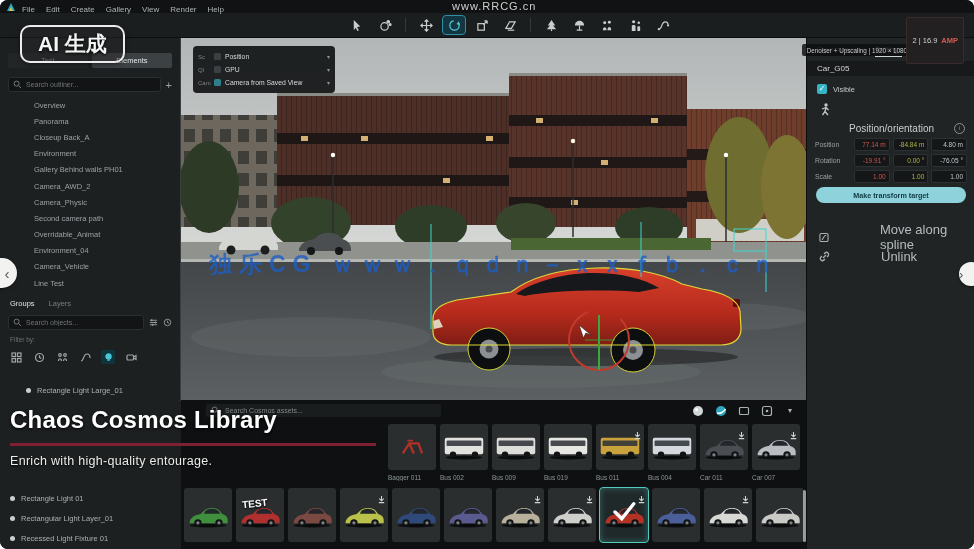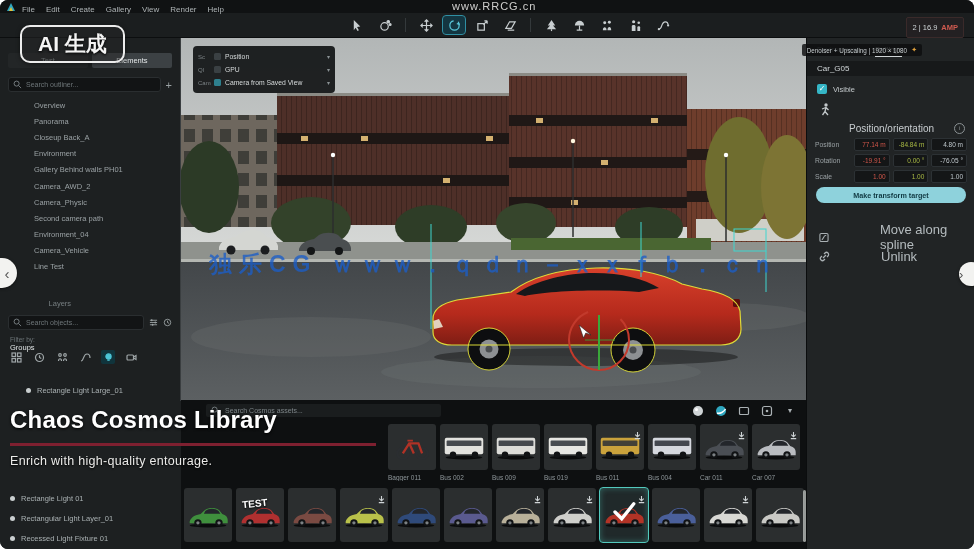--- a/index.html
+++ b/index.html
@@ -13,37 +13,37 @@
   #watermark-top{position:absolute;left:452px;top:0px;font-size:11px;color:#e2e2e0;opacity:.9;letter-spacing:1px;z-index:40;text-shadow:0 0 2px #000;}
 
   
   #toolbar{position:absolute;left:0;top:13px;width:100%;height:24px;background:#1b1e1f;border-bottom:1px solid #0c0e0f;z-index:25;display:flex;align-items:center;}
   #tool-icons{position:absolute;left:346px;top:0;height:24px;display:flex;align-items:center;gap:6px;}
   .tool{width:22px;height:18px;display:flex;align-items:center;justify-content:center;border-radius:3px;}
   .tool svg{width:13px;height:13px;stroke:#c8ced0;fill:none;stroke-width:1.3;}
   .tool.active{background:#143641;outline:1px solid #2f8fa3;}
   .tool.active svg{stroke:#59c6d8;}
   .tsep{width:1px;height:14px;background:#34393b;margin:0 3px;}
-  #gpu-badge{position:absolute;right:10px;top:4px;font-size:7.5px;color:#cfd4d6;background:#232022;border:1px solid #3a2a2a;border-radius:2px;padding:5px 5px;display:flex;gap:4px;align-items:center;}
+  #gpu-badge{position:absolute;right:10px;top:4px;font-size:7.5px;color:#cfd4d6;background:#232022;border:1px solid #3a2a2a;border-radius:2px;padding:18px 5px;display:flex;gap:4px;align-items:center;}
   #gpu-badge .tag{color:#d05a50;font-weight:bold;}
 
   
   #left-panel{position:absolute;left:0;top:37px;width:181px;height:512px;background:#1d2021;border-right:1px solid #0b0d0e;}
   .lp-tabs{position:absolute;left:8px;top:16px;display:flex;gap:4px;width:164px;}
   .lp-tab{flex:1;text-align:center;font-size:7.5px;padding:3px 0;border-radius:2px;background:#232627;color:#8d9496;}
   .lp-tab.active{background:#3c4144;color:#e2e6e7;}
   .searchrow{position:absolute;left:8px;display:flex;align-items:center;gap:5px;width:164px;}
   .searchfield{flex:1;background:#121415;border:1px solid #2a2e30;border-radius:3px;height:13px;display:flex;align-items:center;padding:0 4px;gap:4px;}
   .searchfield .ph{font-size:7px;color:#6e7679;white-space:nowrap;overflow:hidden;}
   .mini-ic{width:9px;height:9px;flex:none;}
   .plusbtn{font-size:11px;color:#9aa1a3;line-height:10px;}
   #outliner-list{position:absolute;left:0px;top:60px;width:181px;}
   .ol-item{font-size:7.5px;color:#9aa1a4;padding:3.6px 0 3.6px 34px;white-space:nowrap;}
   .gl-tabs{position:absolute;left:10px;top:262px;display:flex;gap:14px;font-size:7.5px;}
-  .gl-tab{color:#777f82;} .gl-tab.active{color:#dfe3e4;margin-top:44px;}
+  .gl-tab{color:#777f82;} .gl-tab.active{color:#dfe3e4;}
   #objects-search{top:278px;}
   #filter-label{position:absolute;left:10px;top:299px;font-size:6.5px;color:#6b7376;}
   #filter-icons{position:absolute;left:9px;top:313px;display:flex;gap:9px;align-items:center;}
   .filt{width:14px;height:14px;display:flex;align-items:center;justify-content:center;border-radius:2px;}
   .filt svg{width:11px;height:11px;stroke:#9fa6a8;fill:none;stroke-width:1.2;}
   .filt.active{background:#10343c;}
   .filt.active svg{stroke:#4cc5d6;fill:#4cc5d6;}
   .light-item{display:flex;align-items:center;gap:6px;font-size:7.5px;color:#aab1b3;white-space:nowrap;}
   .bullet{width:5px;height:5px;border-radius:50%;background:#c9cecf;flex:none;}
   #light-first{position:absolute;left:26px;top:349px;}
@@ -228,20 +228,21 @@
     </div>
     <div id="outliner-list">
         <div class="ol-item">Overview</div>
         <div class="ol-item">Panorama</div>
         <div class="ol-item">Closeup Back_A</div>
         <div class="ol-item">Environment</div>
         <div class="ol-item">Gallery Behind walls PH01</div>
         <div class="ol-item">Camera_AWD_2</div>
         <div class="ol-item">Camera_Physic</div>
         <div class="ol-item">Second camera path</div>
+        <div class="ol-item">Overridable_Animat</div>
         <div class="ol-item">Environment_04</div>
         <div class="ol-item">Camera_Vehicle</div>
         <div class="ol-item">Line Test</div>
       </div>
 
     <div class="gl-tabs">
       <span class="gl-tab active">Groups</span>
       <span class="gl-tab">Layers</span>
     </div>
     <div class="searchrow" id="objects-search">

